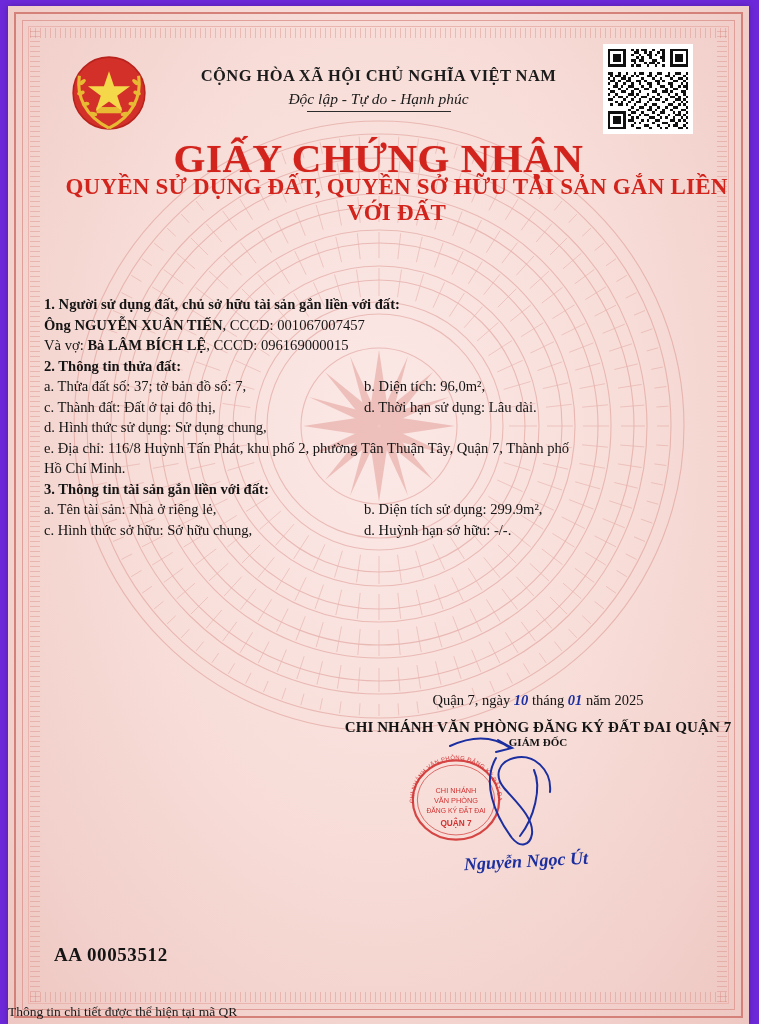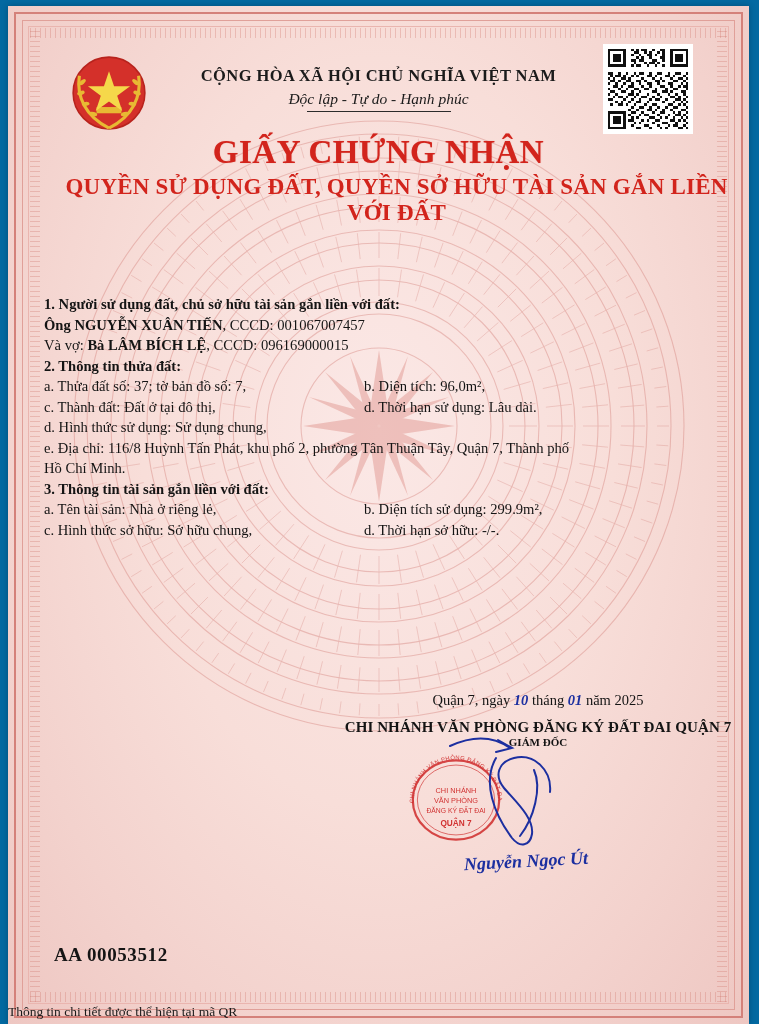--- a/index.html
+++ b/index.html
@@ -12,21 +12,21 @@
     height: 1024px;
     overflow: hidden;
     font-family: "Liberation Serif", serif;
   }
 
   
   #page {
     position: relative;
     width: 759px;
     height: 1024px;
-    background: #0369a1;
+    background: #6d28d9;
   }
 
   #cert {
     position: absolute;
     left: 8px;
     top: 6px;
     width: 741px;
     height: 1018px;
     background:
       radial-gradient(ellipse at 50% 42%, #fbe8e6 0%, #f8ded9 45%, #f3d2cd 75%, #eec7c2 100%);
@@ -119,21 +119,21 @@
     width: 144px;
     height: 1px;
     background: #2b2b2b;
   }
 
   #title-main {
     position: absolute;
     left: 0; right: 0;
     top: 128px;
     text-align: center;
-    font-size: 33px;
+    font-size: 41px;
     font-weight: bold;
     color: #d2241c;
     letter-spacing: .5px;
     text-shadow: 0 0 1px rgba(210,36,28,.4);
   }
   #title-sub {
     position: absolute;
     left: 0; right: 0;
     top: 168px;
     text-align: center;
@@ -925,21 +925,21 @@
       <div class="line">e. Địa chỉ: 116/8 Huỳnh Tấn Phát, khu phố 2, phường Tân Thuận Tây, Quận 7, Thành phố</div>
       <div class="line">Hồ Chí Minh.</div>
 
       <div class="line sec">3. Thông tin tài sản gắn liền với đất:</div>
       <div class="line">
         <span>a. Tên tài sản: Nhà ở riêng lẻ,</span>
         <span class="col-b">b. Diện tích sử dụng: 299.9m²,</span>
       </div>
       <div class="line">
         <span>c. Hình thức sở hữu: Sở hữu chung,</span>
-        <span class="col-b">d. Thời hạn sở hữu: -/-.</span>
+        <span class="col-b">d. Huỳnh hạn sở hữu: -/-.</span>
       </div>
     </div>
 
     <div id="sign-block">
       <div id="date-line">
         <span>Quận 7, ngày</span>
         <span class="hand">10</span>
         <span>tháng</span>
         <span class="hand">01</span>
         <span>năm</span>

